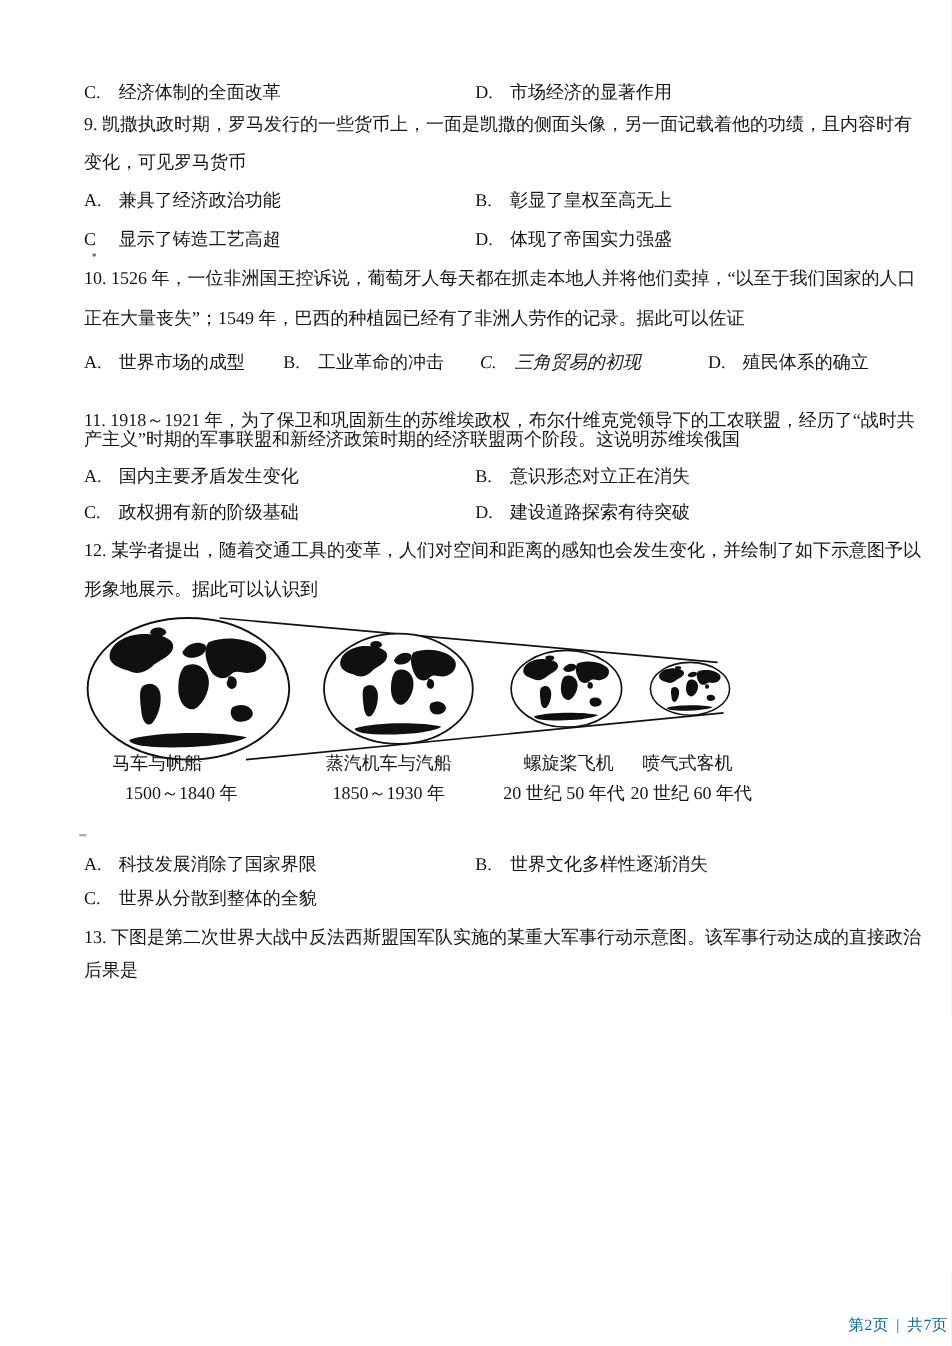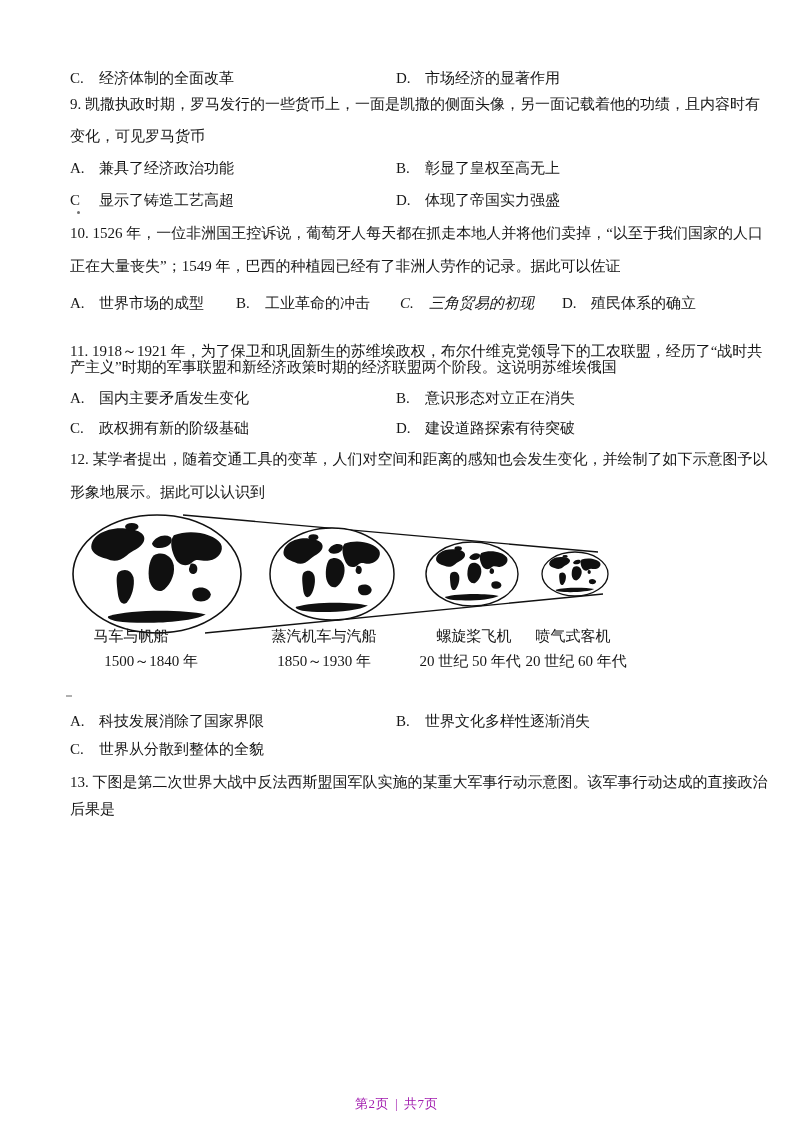--- a/index.html
+++ b/index.html
@@ -9,28 +9,28 @@
     font-family:"Liberation Serif","DejaVu Serif",serif;
     color:#161616;
   }
   .t{position:absolute;font-size:15px;line-height:20px;white-space:nowrap;}
   .stem{left:70px;}
   .c1{position:absolute;left:70px;top:0;}
   .c2{position:absolute;left:396px;top:0;}
   .s1{position:absolute;left:70px;top:0;}
   .s2{position:absolute;left:236px;top:0;}
   .s3{position:absolute;left:400px;top:0;font-style:italic;}
-  .s4{position:absolute;left:562px;top:0;}
+  .s4{position:absolute;left:590px;top:0;}
   .row{position:absolute;left:0;width:793px;height:20px;}
   .olabel{display:inline-block;min-width:29px;}
   .dlabel{position:absolute;transform:translateX(-50%);font-size:15px;white-space:nowrap;}
   .artifact-dot{position:absolute;width:3px;height:3px;border-radius:50%;background:#6f6f6f;}
   .artifact-dash{position:absolute;width:6px;height:2px;background:#b0b0b0;}
-  .footer{position:absolute;left:0;top:1095px;width:793px;text-align:center;
-          font-size:13px;color:#a21caf;letter-spacing:.5px;}
+  .footer{position:absolute;left:0;top:1095px;width:793px;text-align:right;
+          font-size:13px;color:#0369a1;letter-spacing:.5px;}
   .footer span{margin:0 3px;}
   svg{position:absolute;}
 </style>
 </head>
 <body>
 
 <div class="page">
 
   <div class="row" style="top:68px">
     <span class="t c1"><span class="olabel">C.</span><span>经济体制的全面改革</span></span>

